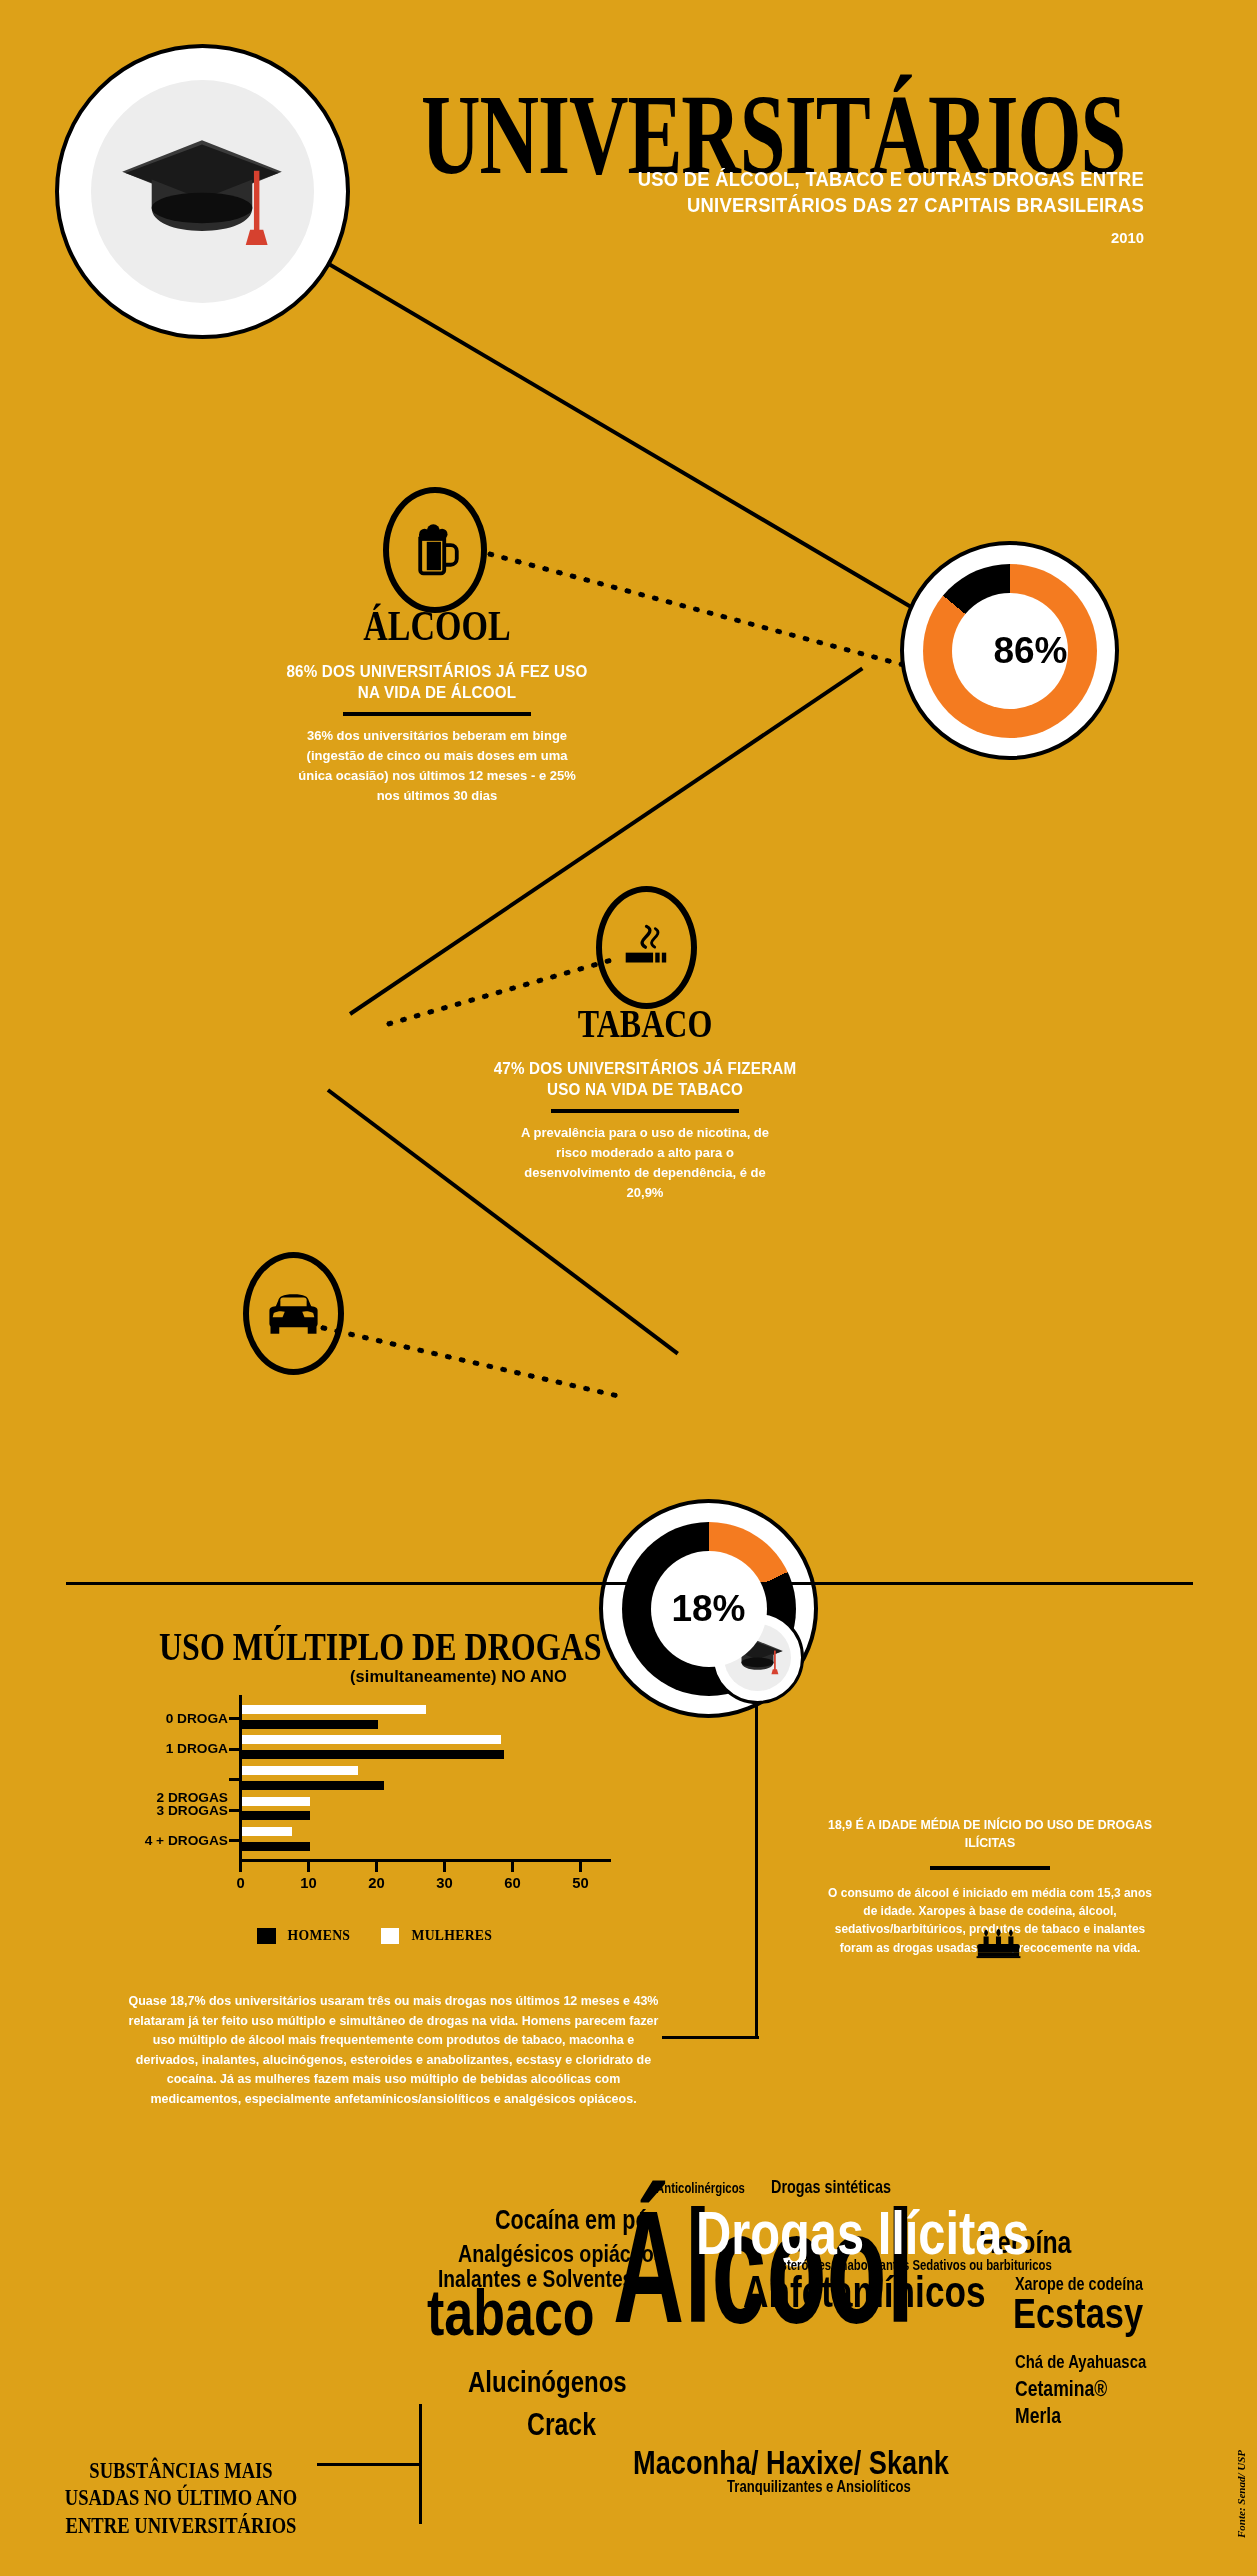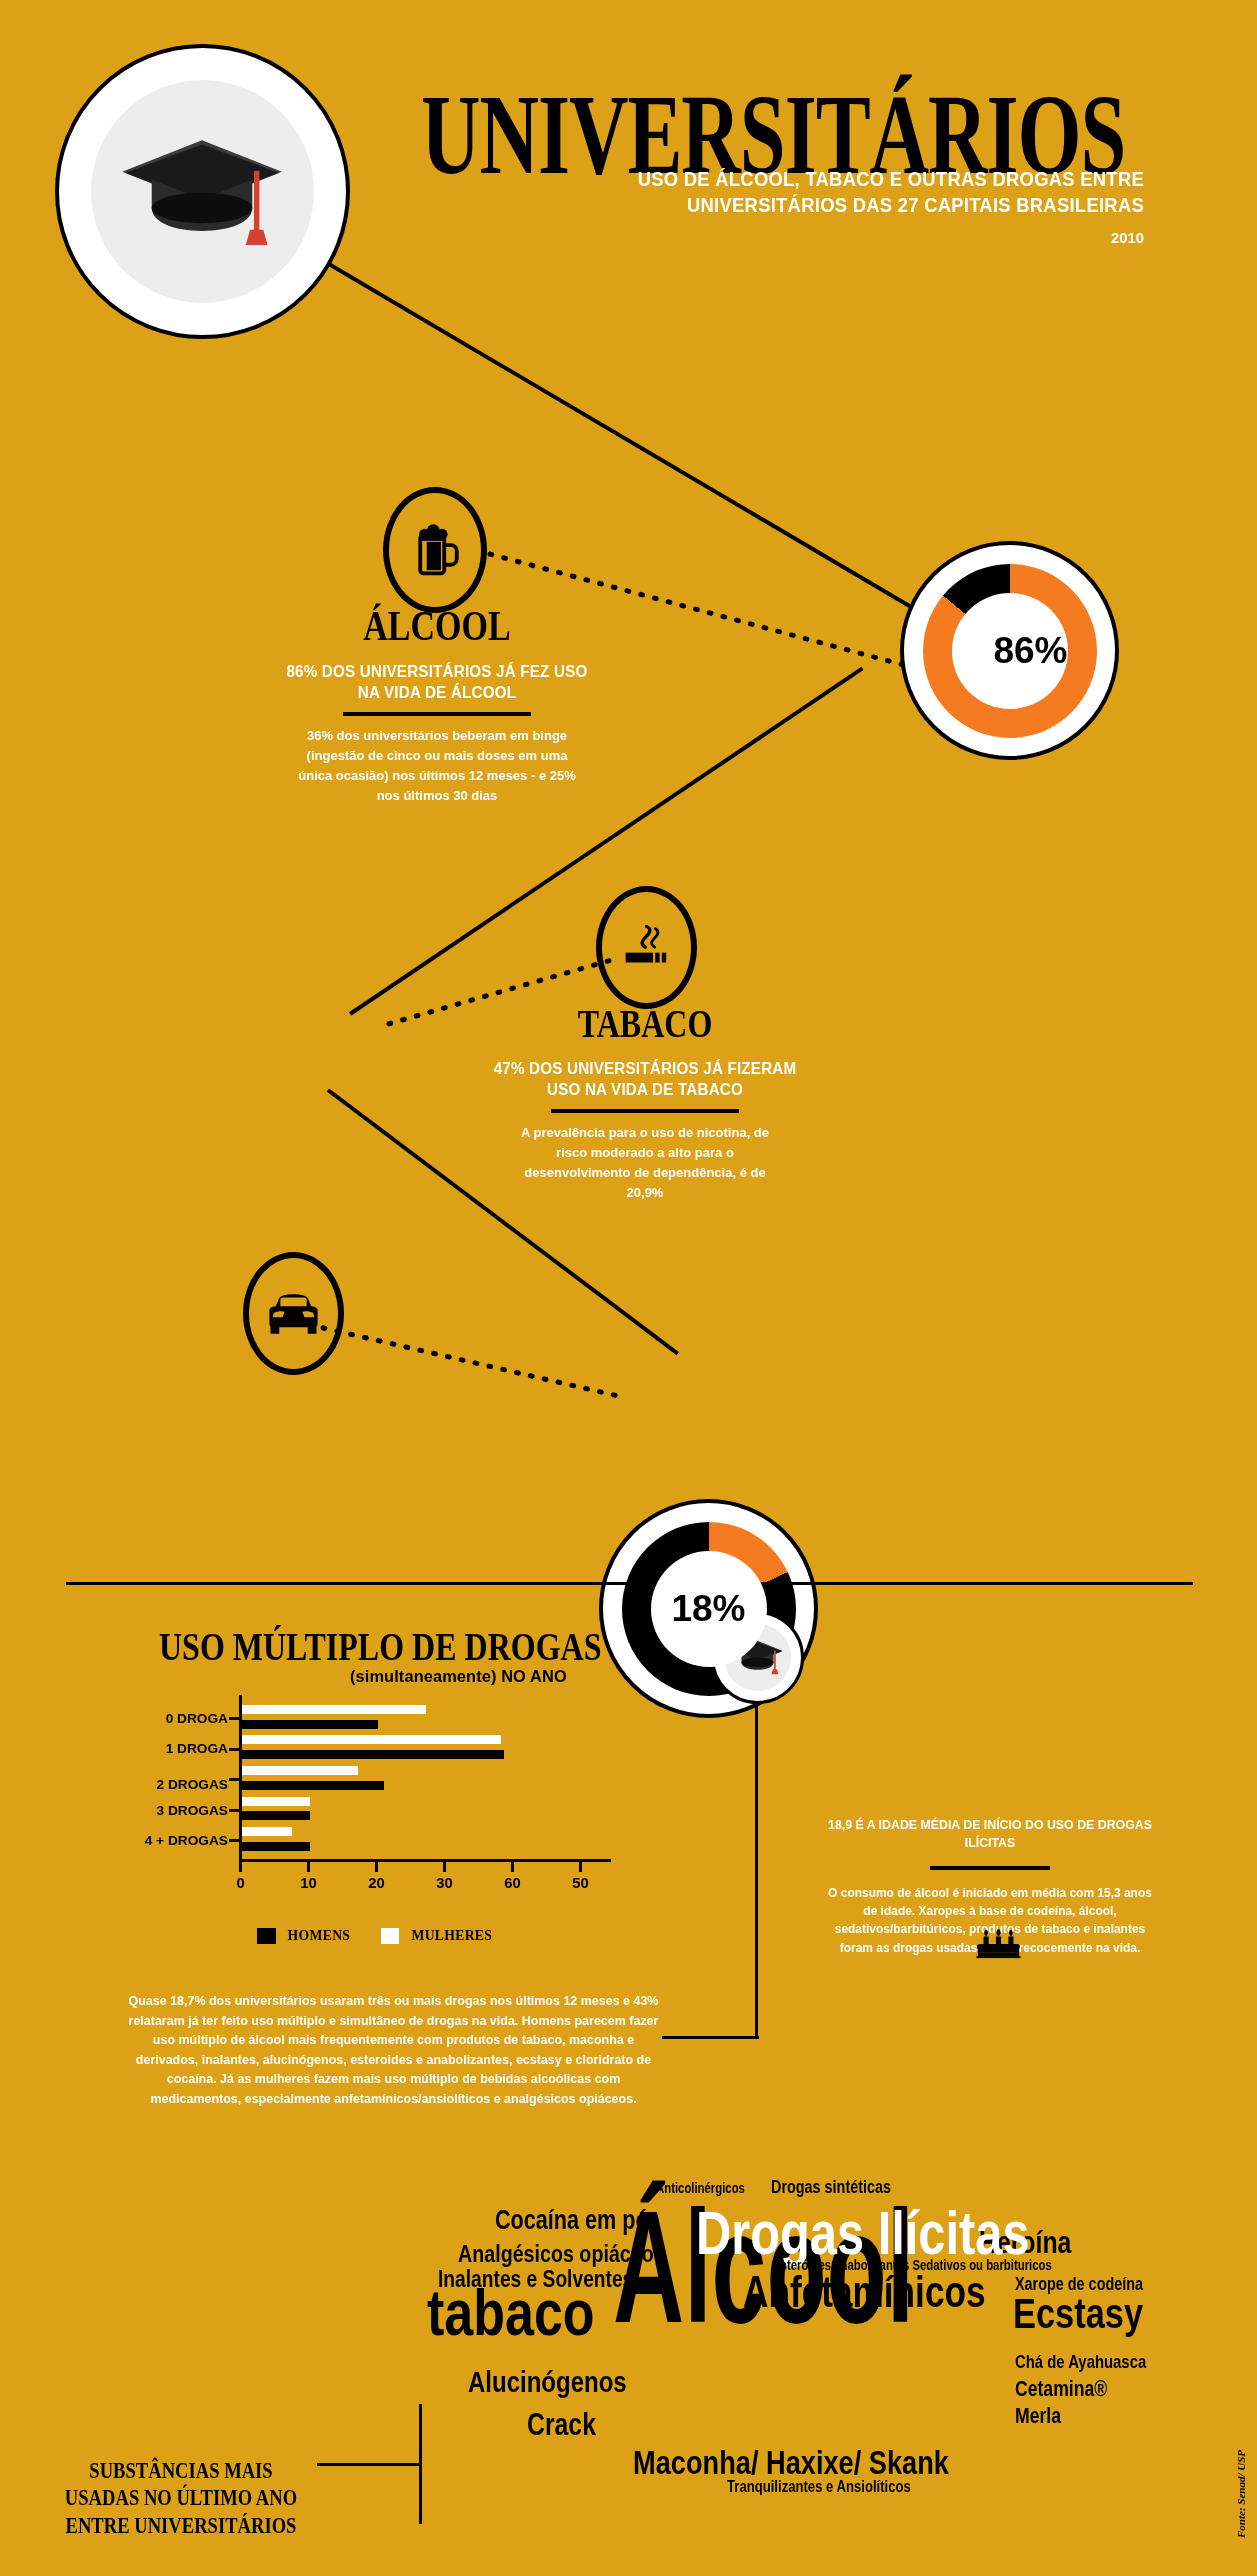--- a/index.html
+++ b/index.html
@@ -345,21 +345,21 @@
     <div class="abs cat-label" style="left:11px; top:16px; width:119px;">0 DROGA</div>
     <div class="abs" style="left:131px; top:22px; width:11px; height:2.7px; background:#000;"></div>
     <div class="abs bar m" style="left:144px; top:9.8px; width:184px;"></div>
     <div class="abs bar h" style="left:144px; top:24.6px; width:136px;"></div>
 
     <div class="abs cat-label" style="left:11px; top:46px; width:119px;">1 DROGA</div>
     <div class="abs" style="left:131px; top:53px; width:11px; height:2.7px; background:#000;"></div>
     <div class="abs bar m" style="left:144px; top:40px; width:259px;"></div>
     <div class="abs bar h" style="left:144px; top:55px; width:262px;"></div>
 
-    <div class="abs cat-label" style="left:11px; top:82px; width:119px;">2 DROGAS</div>
+    <div class="abs cat-label" style="left:11px; top:95px; width:119px;">2 DROGAS</div>
     <div class="abs" style="left:131px; top:83px; width:11px; height:2.7px; background:#000;"></div>
     <div class="abs bar m" style="left:144px; top:71px; width:116px;"></div>
     <div class="abs bar h" style="left:144px; top:86px; width:142px;"></div>
 
     <div class="abs cat-label" style="left:11px; top:108px; width:119px;">3 DROGAS</div>
     <div class="abs" style="left:131px; top:114px; width:11px; height:2.7px; background:#000;"></div>
     <div class="abs bar m" style="left:144px; top:102px; width:68px;"></div>
     <div class="abs bar h" style="left:144px; top:116px; width:68px;"></div>
 
     <div class="abs cat-label" style="left:11px; top:138px; width:119px;">4 + DROGAS</div>

